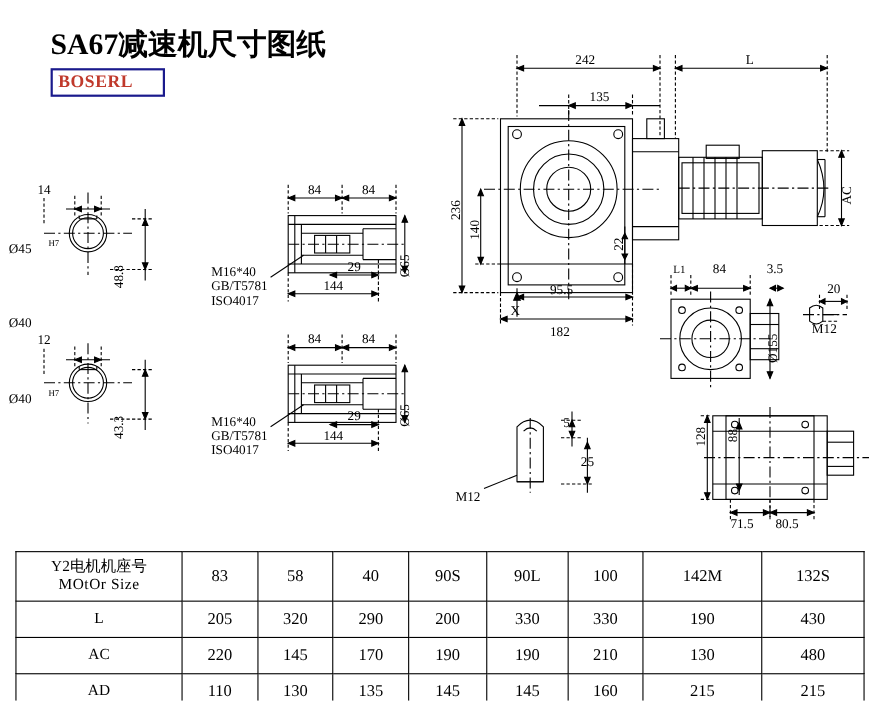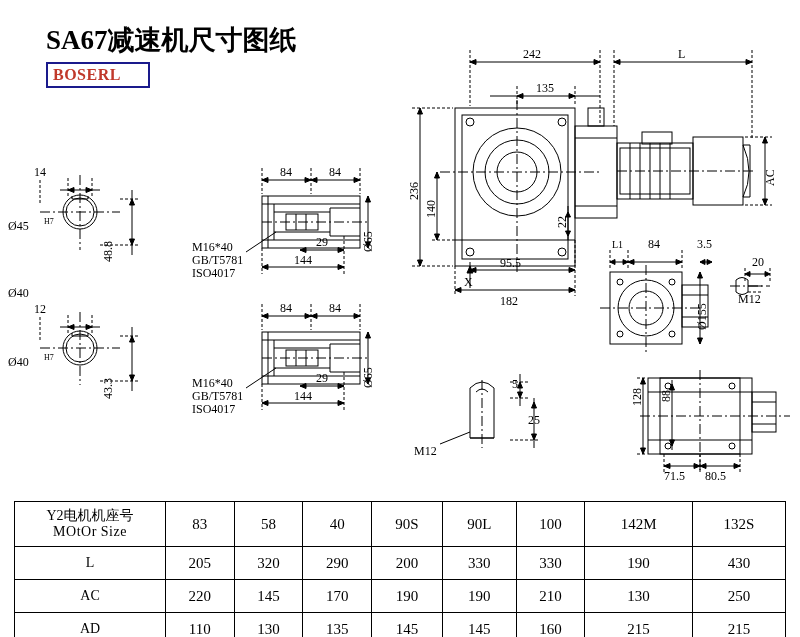--- a/index.html
+++ b/index.html
@@ -510,21 +510,21 @@
       </tr>
       <tr>
         <td class="rowhead">AC</td>
         <td>220</td>
         <td>145</td>
         <td>170</td>
         <td>190</td>
         <td>190</td>
         <td>210</td>
         <td>130</td>
-        <td>250</td>
+        <td>480</td>
       </tr>
       <tr>
         <td class="rowhead">AD</td>
         <td>110</td>
         <td>130</td>
         <td>135</td>
         <td>145</td>
         <td>145</td>
         <td>160</td>
         <td>215</td>

